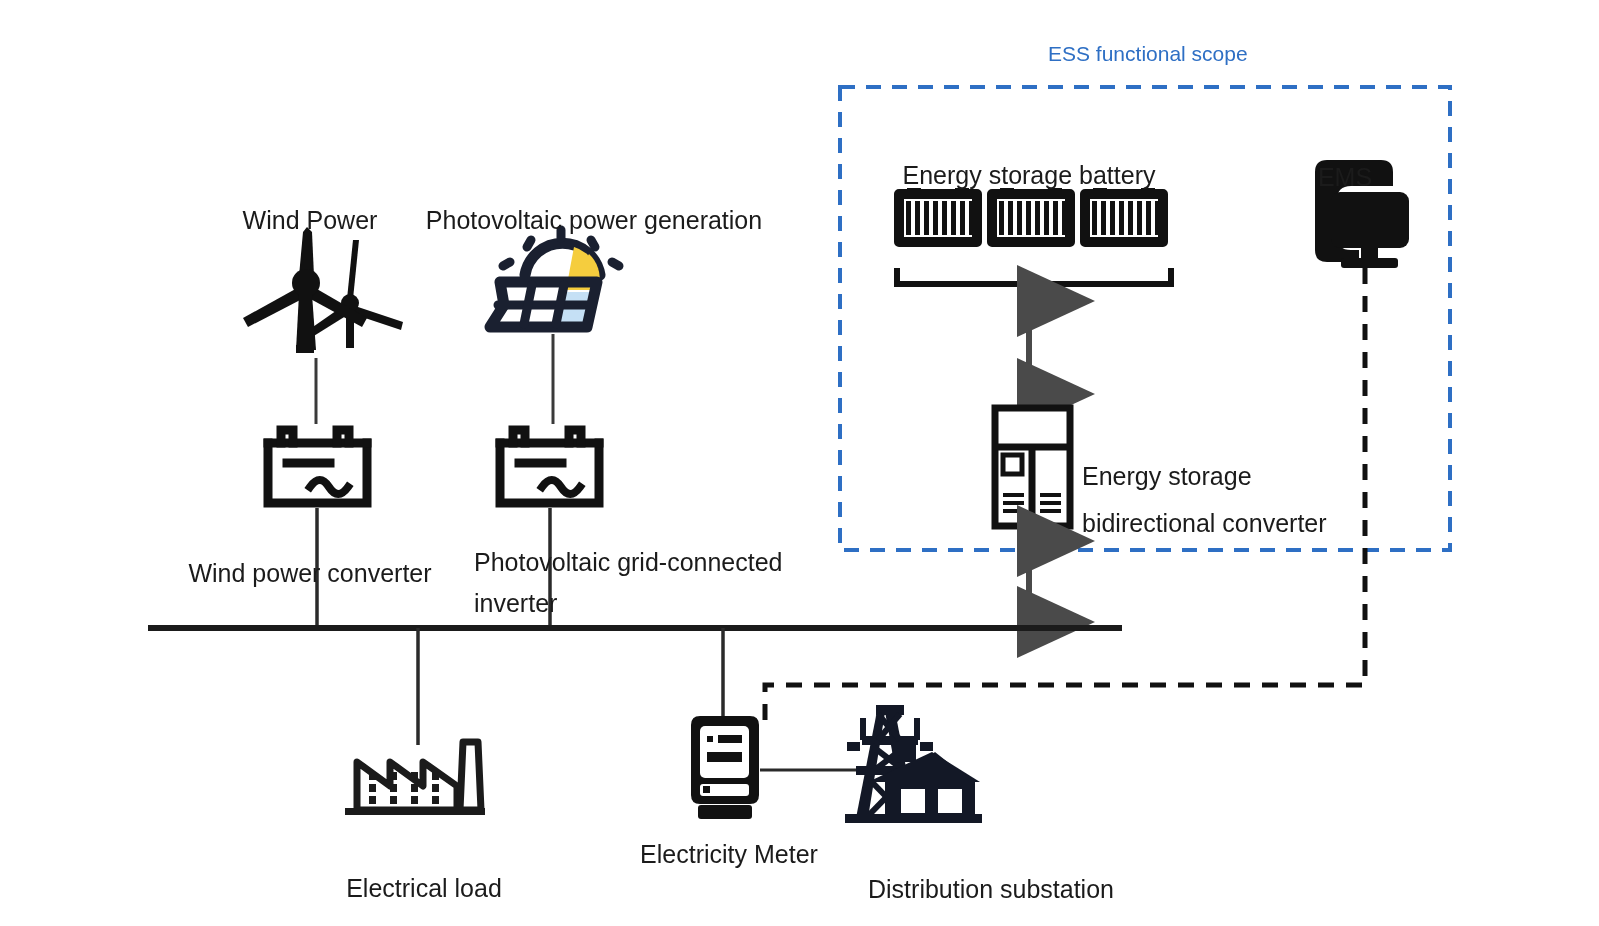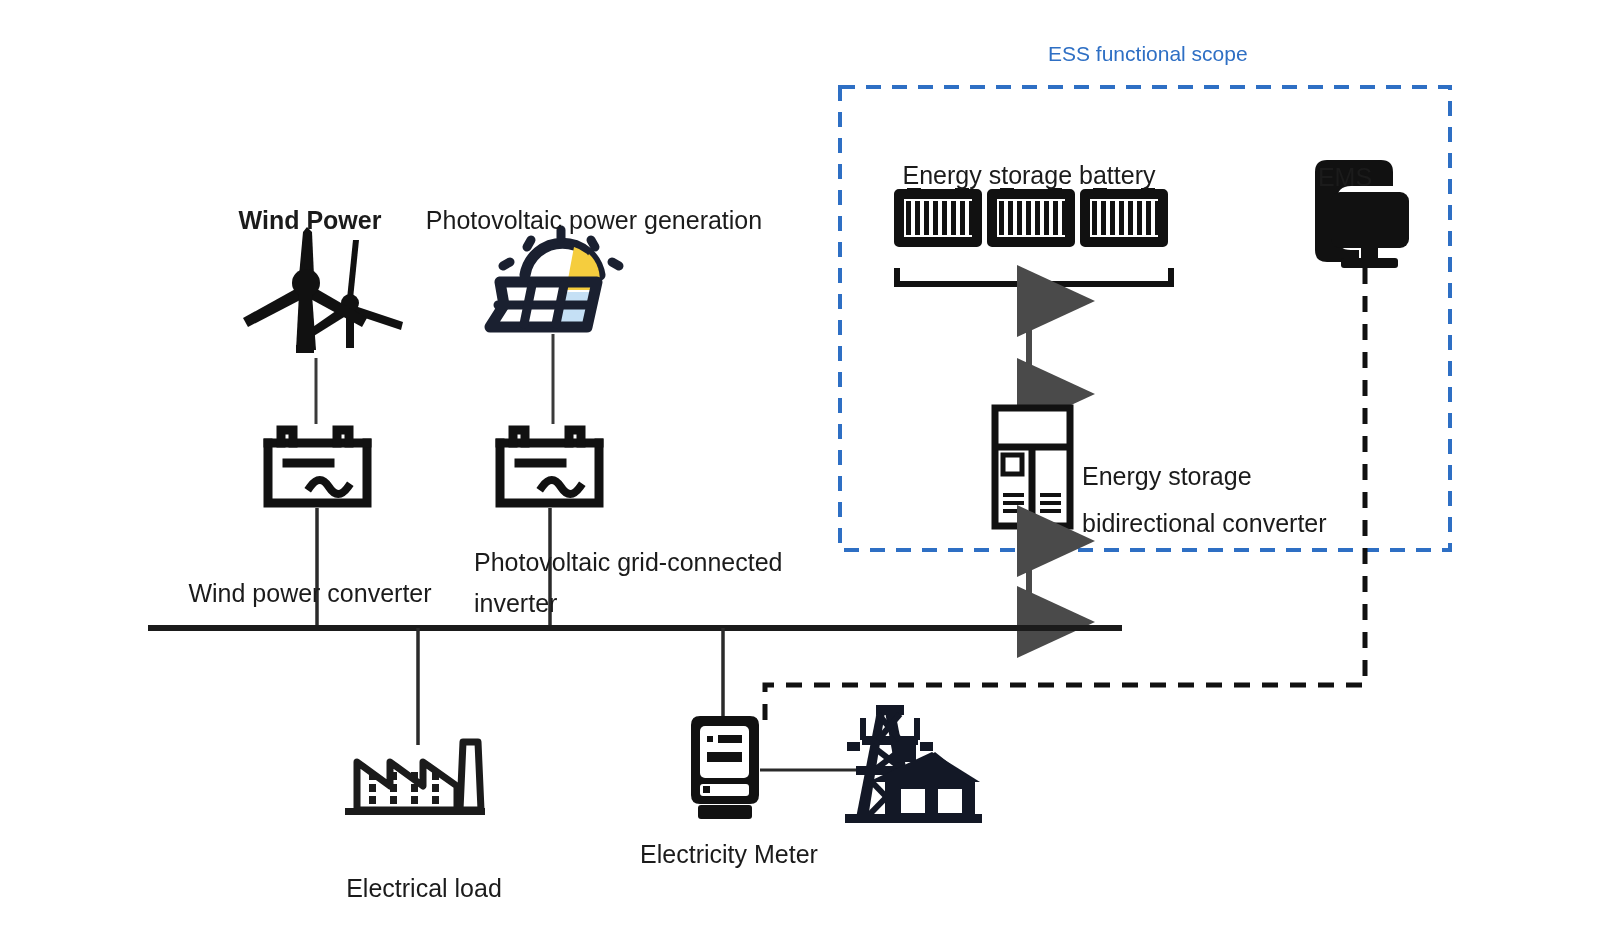--- a/index.html
+++ b/index.html
@@ -240,34 +240,35 @@
       <rect x="900" y="740" width="16" height="22"></rect>
       <path d="M885 782 L975 782 L975 818 L885 818 Z"></path>
       <rect x="901" y="789" width="24" height="24" fill="#ffffff"></rect>
       <rect x="938" y="789" width="24" height="24" fill="#ffffff"></rect>
       <rect x="862" y="814" width="120" height="9"></rect>
     </g>
   </svg>
 
   <div class="ess-title" style="left:1048px;top:42px;">ESS functional scope</div>
 
-  <div class="lbl c" style="left:310px;top:168px;font-weight:bold;">Wind Power</div>
+  <div class="lbl c" style="left:310px;top:168px;">Wind Power</div>
 
   <div class="lbl c" style="left:594px;top:168px;">Photovoltaic power generation</div>
 
-  <div class="lbl c" style="left:310px;top:541px;text-align:right;">Wind power converter</div>
+  <div class="lbl c" style="left:310px;top:521px;text-align:right;">Wind power converter</div>
 
   <div class="lbl" style="left:474px;top:510px;text-align:right;">Photovoltaic grid-connected</div>
   <div class="lbl" style="left:474px;top:551px;">inverter</div>
 
   <div class="lbl c" style="left:1029px;top:123px;">Energy storage battery</div>
 
   <div class="lbl c" style="left:1345px;top:125px;">EMS</div>
 
   <div class="lbl" style="left:1082px;top:424px;">Energy storage</div>
   <div class="lbl" style="left:1082px;top:471px;">bidirectional converter</div>
 
   <div class="lbl c" style="left:424px;top:836px;text-align:right;">Electrical load</div>
 
   <div class="lbl c" style="left:729px;top:802px;">Electricity Meter</div>
 
+  <div class="lbl c" style="left:991px;top:837px;">Distribution substation</div>
 
 </div>
 
 </body></html>

